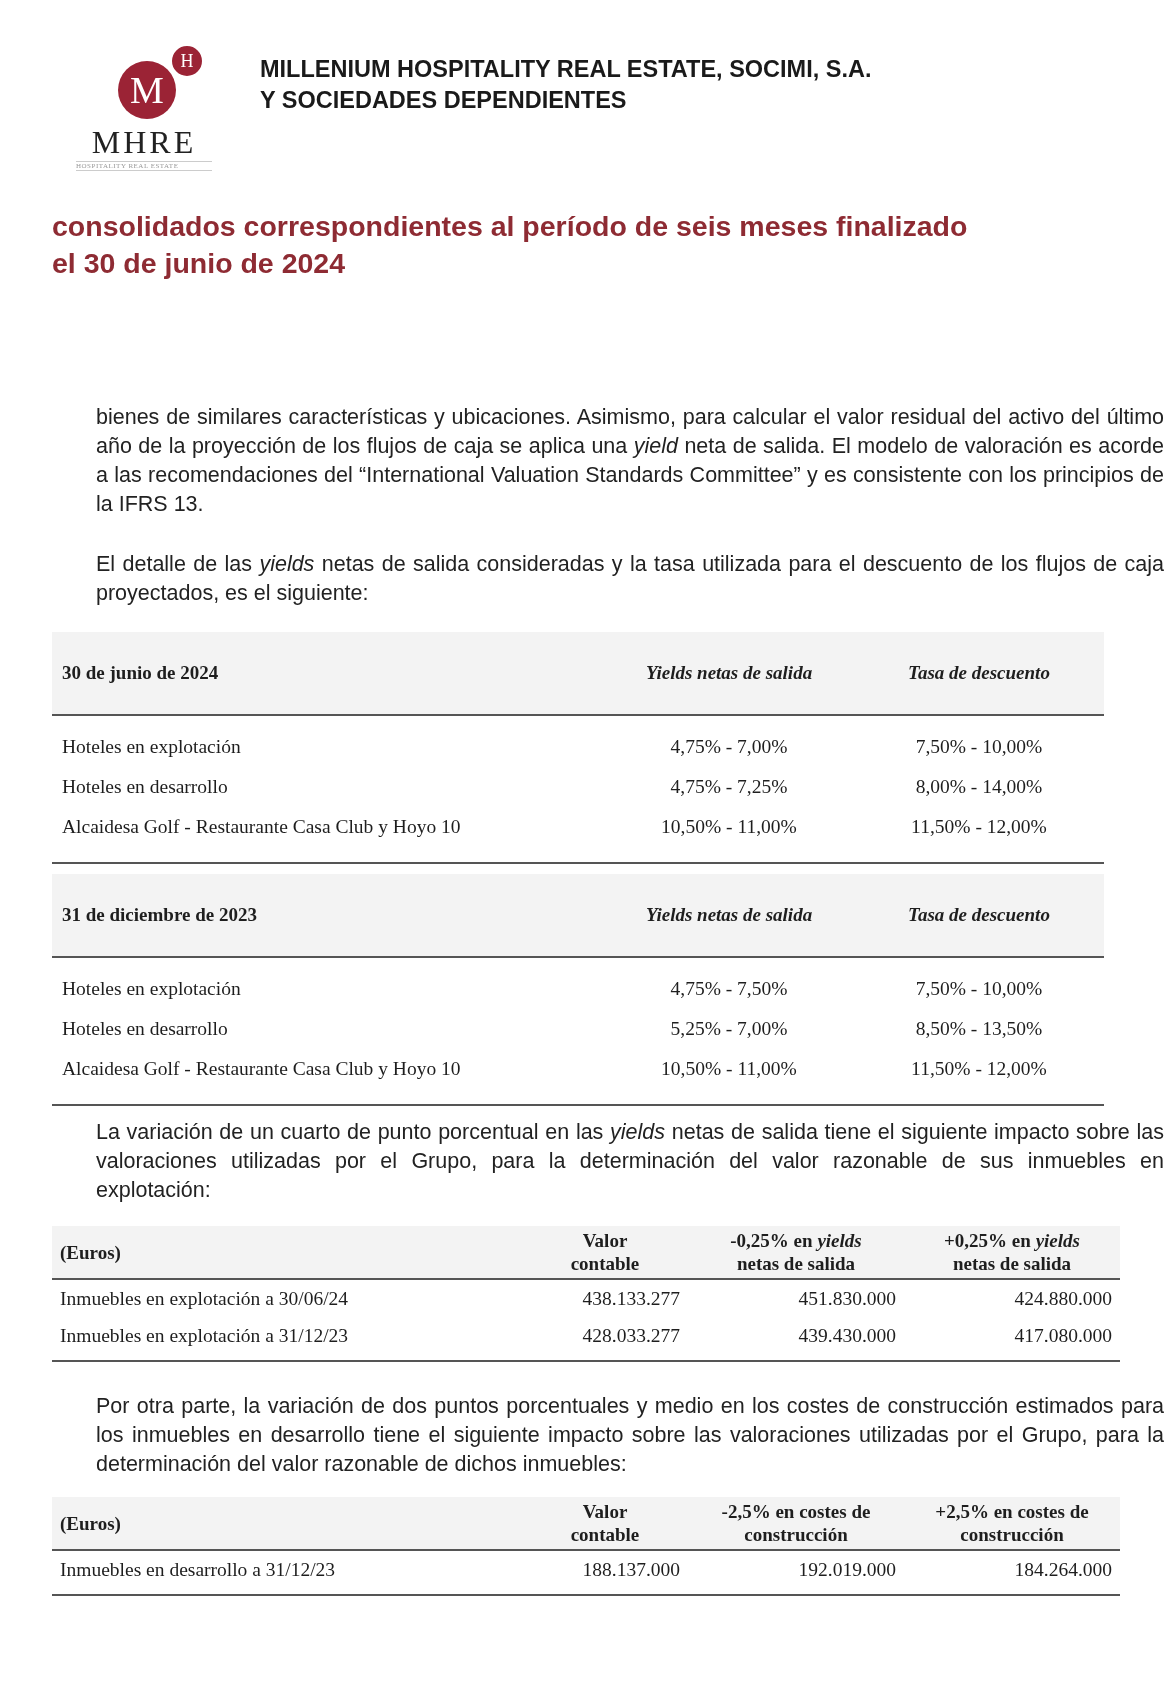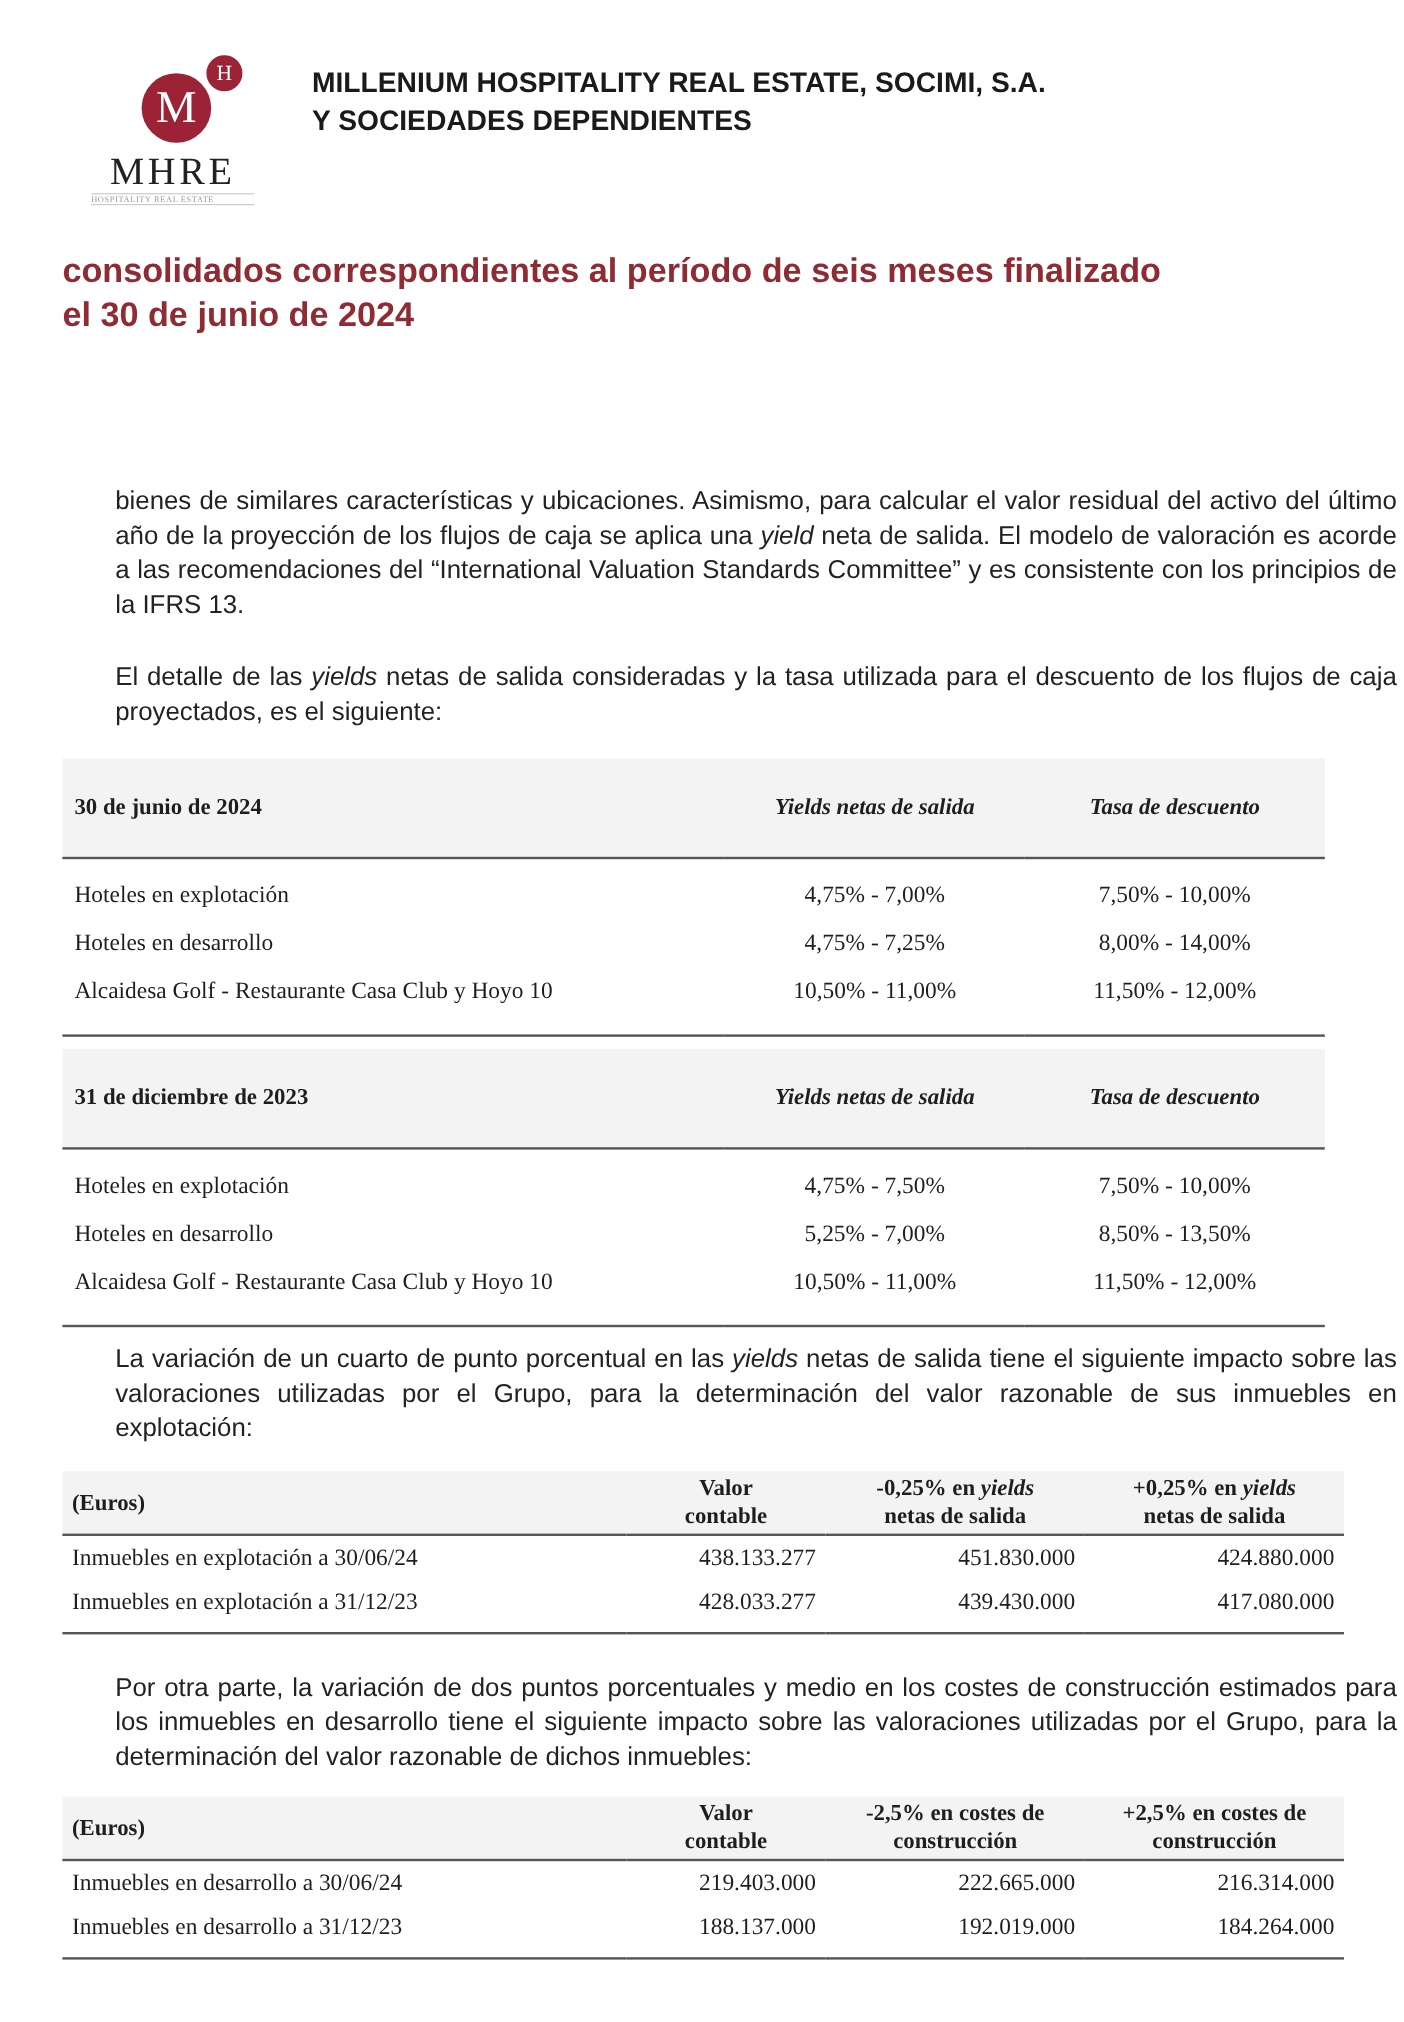--- a/index.html
+++ b/index.html
@@ -174,25 +174,19 @@
         <div>construcción</div>
       </th>
       <th class="n" style="width:200px;">
         <div>+2,5% en costes de</div>
         <div>construcción</div>
       </th>
     </tr>
   </thead>
   <tbody>
     <tr>
-      <td>Inmuebles en desarrollo a 30/06/24</td>
-      <td class="n">219.403.000</td>
-      <td class="n">222.665.000</td>
-      <td class="n">216.314.000</td>
-    </tr>
-    <tr>
       <td>Inmuebles en desarrollo a 31/12/23</td>
       <td class="n">188.137.000</td>
       <td class="n">192.019.000</td>
       <td class="n">184.264.000</td>
     </tr>
   </tbody>
 </table>
 
 </body></html>

